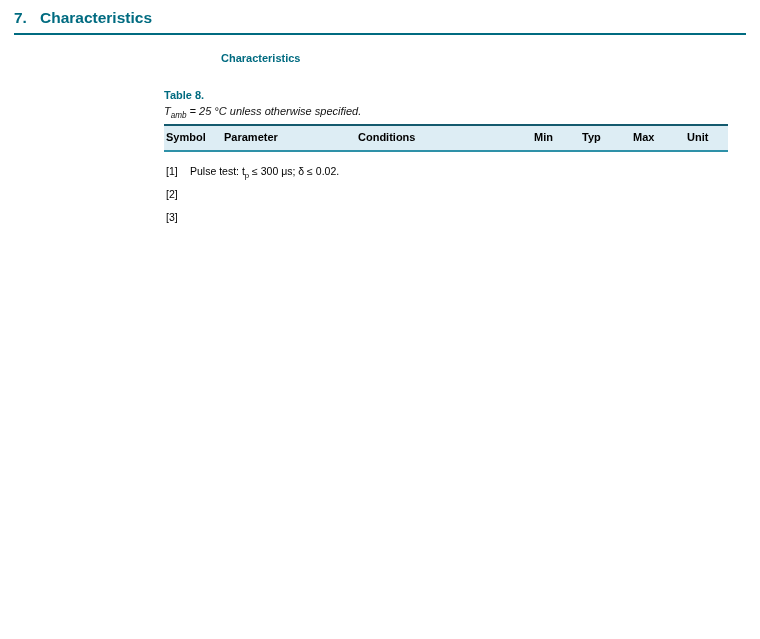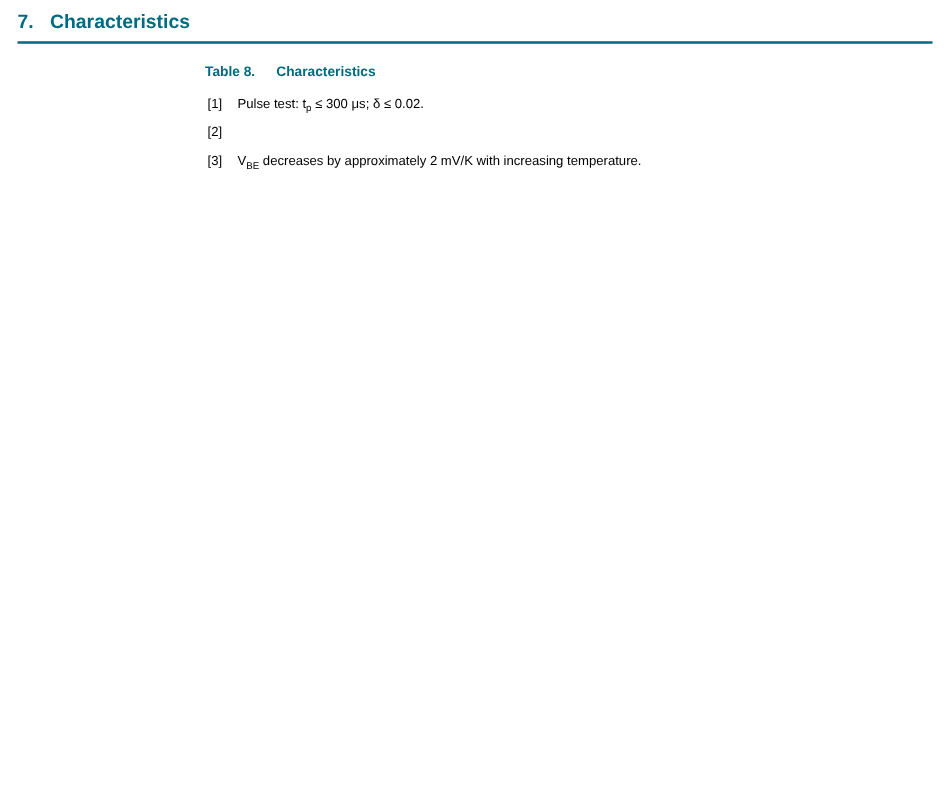--- a/index.html
+++ b/index.html
@@ -26,21 +26,21 @@
     font-weight: bold;
     border-bottom: 2px solid #006B80;
     padding-bottom: 6px;
   }
   .sec-num { width: 26px; flex: none; }
 
   
   .content { position: absolute; left: 164px; top: 52px; width: 564px; }
 
   .caption { display: flex; font-size: 11px; font-weight: bold; color: #006B80; }
-  .cap-label { width: 57px; flex: none; }
+  .cap-label { width: 57px; flex: none; margin-top: 37px; }
   .subtitle { font-size: 11px; font-style: italic; margin-top: 4px; color: #111; }
 
   table.chars {
     border-collapse: collapse;
     table-layout: fixed;
     width: 564px;
     margin-top: 7px;
     border-bottom: 2px solid #2E91A8;
   }
   table.chars thead th {
@@ -66,30 +66,54 @@
   <div class="section-heading">
     <span class="sec-num">7.</span>
     <span class="sec-title">Characteristics</span>
   </div>
 
   <div class="content">
     <div class="caption">
       <span class="cap-label">Table 8.</span>
       <span class="cap-title">Characteristics</span>
     </div>
+    <div class="subtitle">T<sub>amb</sub> = 25 °C unless otherwise specified.</div>
 
+    <table class="chars">
+      <colgroup>
+        <col style="width:58px">
+          <col style="width:134px">
+          <col style="width:158px">
+          <col style="width:18px">
+        <col style="width:48px">
+          <col style="width:51px">
+          <col style="width:54px">
+          <col style="width:43px">
+      </colgroup>
+      <thead>
+        <tr>
+            <th>Symbol</th>
+            <th>Parameter</th>
+            <th colspan="2">Conditions</th>
+            <th>Min</th>
+            <th>Typ</th>
+            <th>Max</th>
+            <th>Unit</th>
+          </tr>
+      </thead>
+      <tbody></tbody>
+    </table>
 
     <div class="footnotes">
         <div class="footnote">
           <span class="fmark">[1]</span>
           <span class="ftext">Pulse test: t<sub>p</sub> ≤ 300 μs; δ ≤ 0.02.</span>
         </div>
         <div class="footnote">
           <span class="fmark">[2]</span>
         </div>
         <div class="footnote">
           <span class="fmark">[3]</span>
-          <span class="ftext">V<sub>BE</sub> decreases by approximately 2 mV/K with increasing temperature.</span>
         </div>
       </div>
   </div>
 
 </div>
 
 </body></html>

